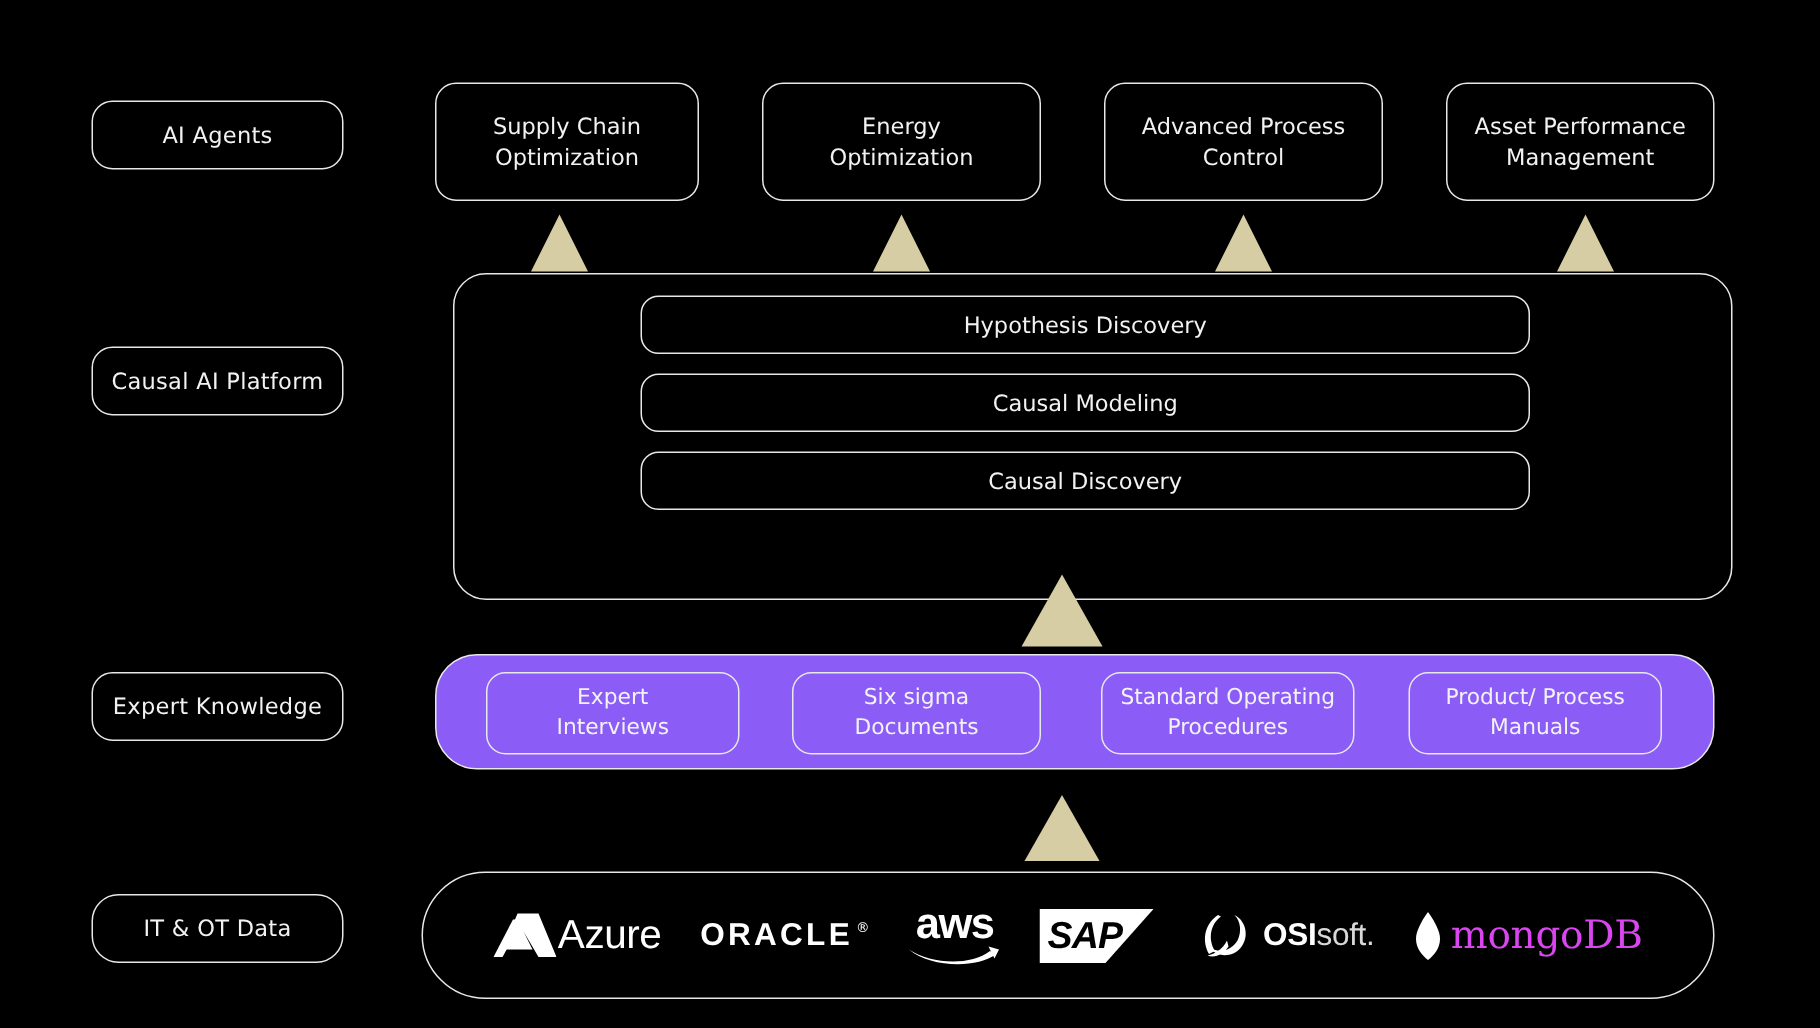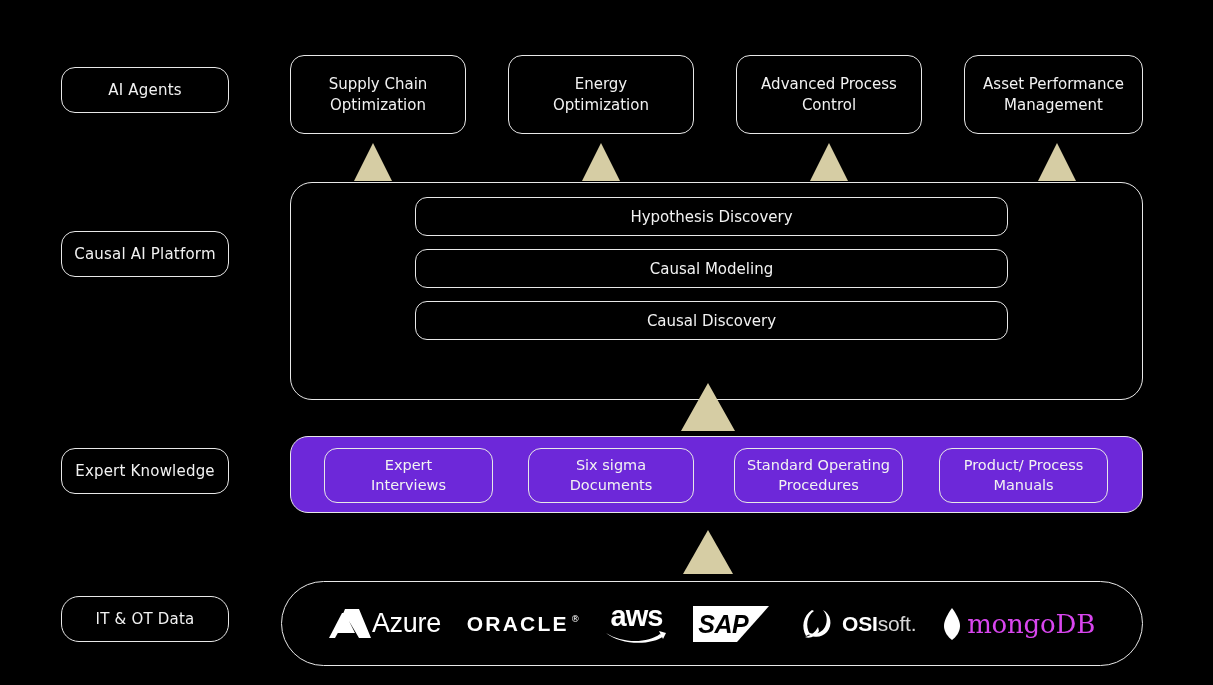--- a/index.html
+++ b/index.html
@@ -57,21 +57,21 @@
     top: 55px;
     height: 79px;
     font-size: 15px;
     color: #f2f2f2;
     padding: 1px 8px;
   }
 
   
   .platform-container {
     position: absolute;
-    left: 290px;
+    left: 302px;
     top: 182px;
     width: 853px;
     height: 218px;
     border: 1px solid #e8e8e8;
     border-radius: 22px;
     box-sizing: border-box;
     background: #000000;
   }
   .platform-row {
     position: absolute;
@@ -89,23 +89,23 @@
   }
 
   
   .expert-container {
     position: absolute;
     left: 290px;
     top: 436px;
     width: 853px;
     height: 77px;
     border: 1px solid #e8e8e8;
-    border-radius: 18px;
-    box-sizing: border-box;
-    background: #6d28d9;
+    border-radius: 28px;
+    box-sizing: border-box;
+    background: #8b5cf6;
   }
   .expert-box {
     position: absolute;
     top: 11px;
     height: 55px;
     border: 1px solid #e8e8e8;
     border-radius: 13px;
     box-sizing: border-box;
     display: flex;
     align-items: center;

